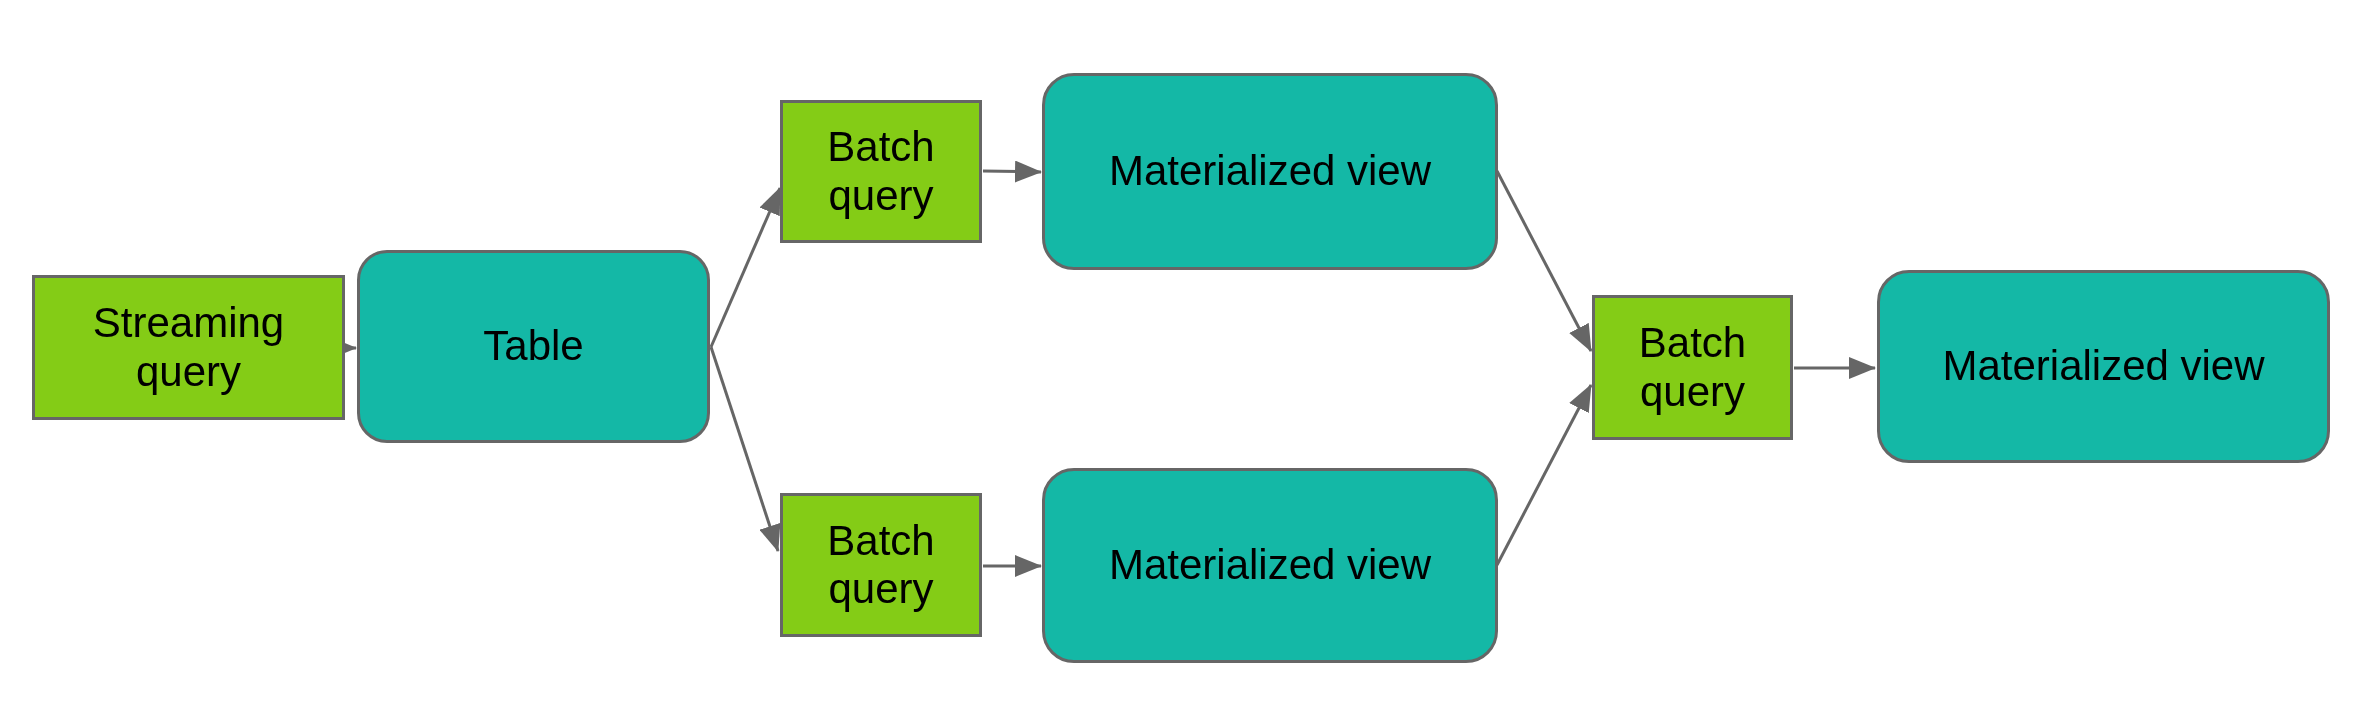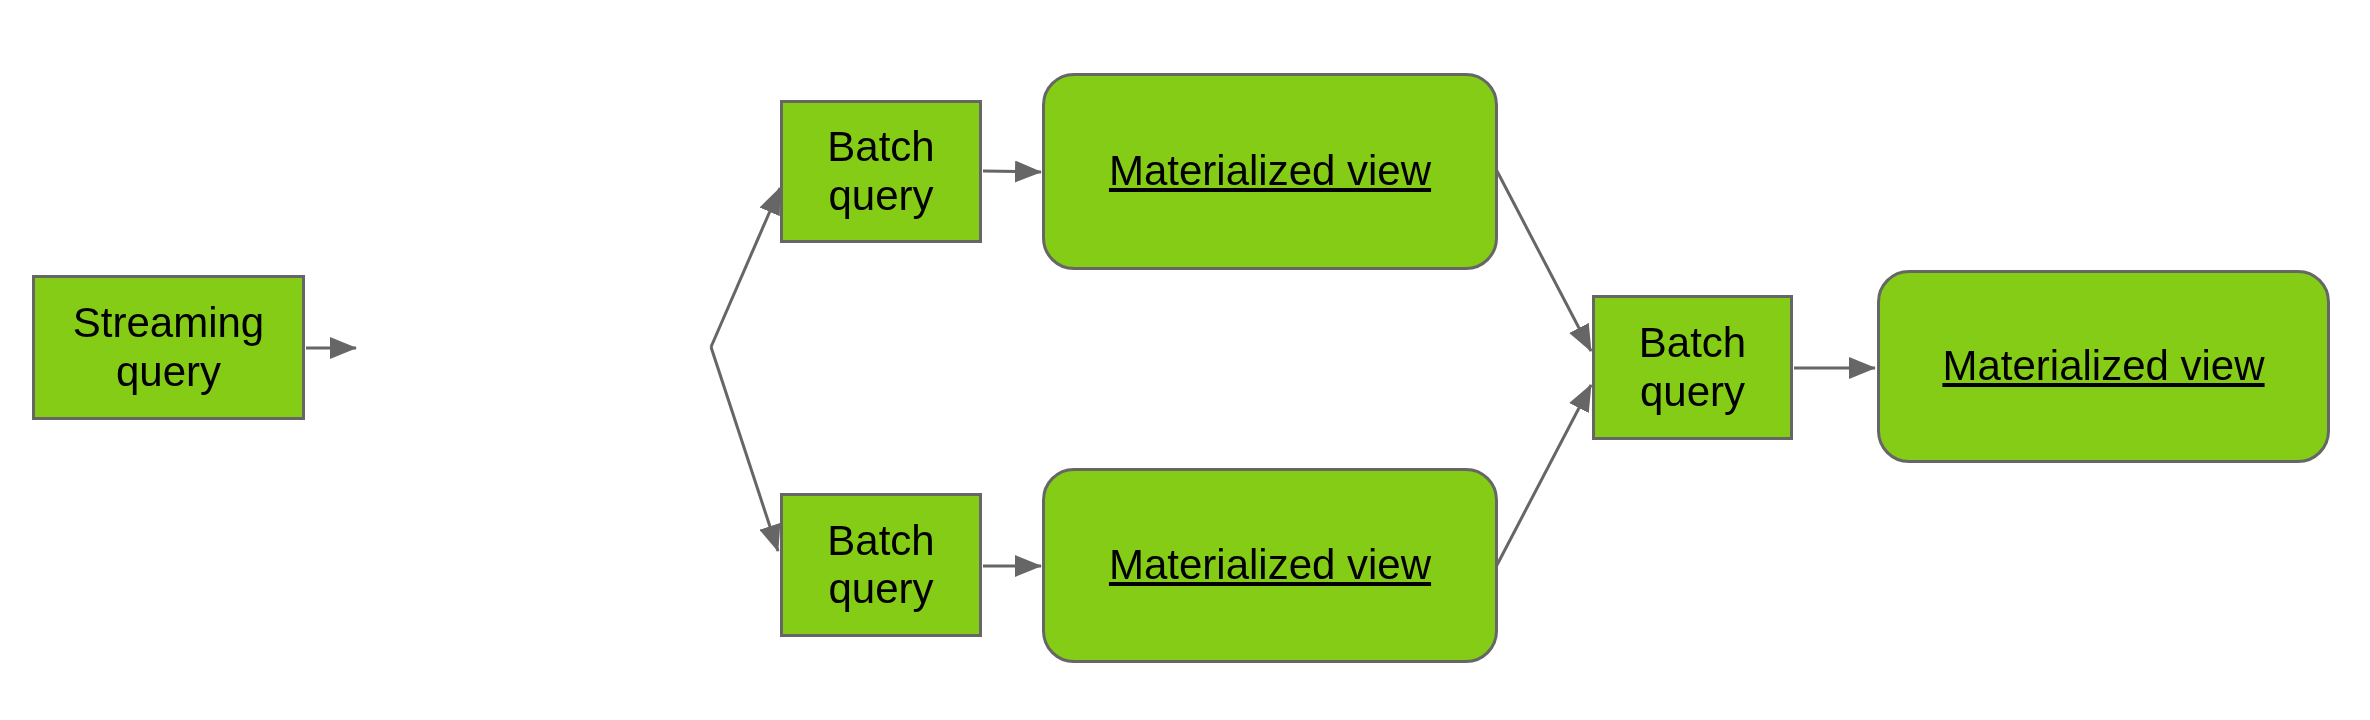--- a/index.html
+++ b/index.html
@@ -32,25 +32,24 @@
     justify-content: center;
     text-align: center;
     font-size: 42px;
     line-height: 1.15;
     color: #000000;
   }
   .query {
     background: #84cc16;
   }
   .view {
-    background: #84cc16;
+    background: #14b8a6;
     border-radius: 32px;
-    text-decoration: underline;
   }
-  #node-streaming-query        { left: 32px;   top: 275px; width: 273px; height: 145px; }
+  #node-streaming-query        { left: 32px;   top: 275px; width: 313px; height: 145px; }
   #node-table                  { left: 357px;  top: 250px; width: 353px; height: 193px; border-radius: 30px; }
   #node-batch-query-top        { left: 780px;  top: 100px; width: 202px; height: 143px; }
   #node-materialized-view-top  { left: 1042px; top: 73px;  width: 456px; height: 197px; }
   #node-batch-query-bottom     { left: 780px;  top: 493px; width: 202px; height: 144px; }
   #node-materialized-view-bottom { left: 1042px; top: 468px; width: 456px; height: 195px; }
   #node-batch-query-right      { left: 1592px; top: 295px; width: 201px; height: 145px; }
   #node-materialized-view-final{ left: 1877px; top: 270px; width: 453px; height: 193px; }
   .label { display: block; padding: 0 10px; }
 </style>
 </head>
@@ -71,20 +70,23 @@
     <line x1="983" y1="566" x2="1041" y2="566" stroke="#666666" stroke-width="3" marker-end="url(#arrow)"></line>
     <line x1="1497" y1="171" x2="1591" y2="351" stroke="#666666" stroke-width="3" marker-end="url(#arrow)"></line>
     <line x1="1497" y1="565" x2="1591" y2="385" stroke="#666666" stroke-width="3" marker-end="url(#arrow)"></line>
     <line x1="1794" y1="368" x2="1875" y2="368" stroke="#666666" stroke-width="3" marker-end="url(#arrow)"></line>
   </svg>
 
   <div class="node query" id="node-streaming-query">
     <span class="label">Streaming query</span>
   </div>
 
+  <div class="node view" id="node-table">
+    <span class="label">Table</span>
+  </div>
 
   <div class="node query" id="node-batch-query-top">
     <span class="label">Batch query</span>
   </div>
 
   <div class="node view" id="node-materialized-view-top">
     <span class="label">Materialized view</span>
   </div>
 
   <div class="node query" id="node-batch-query-bottom">

